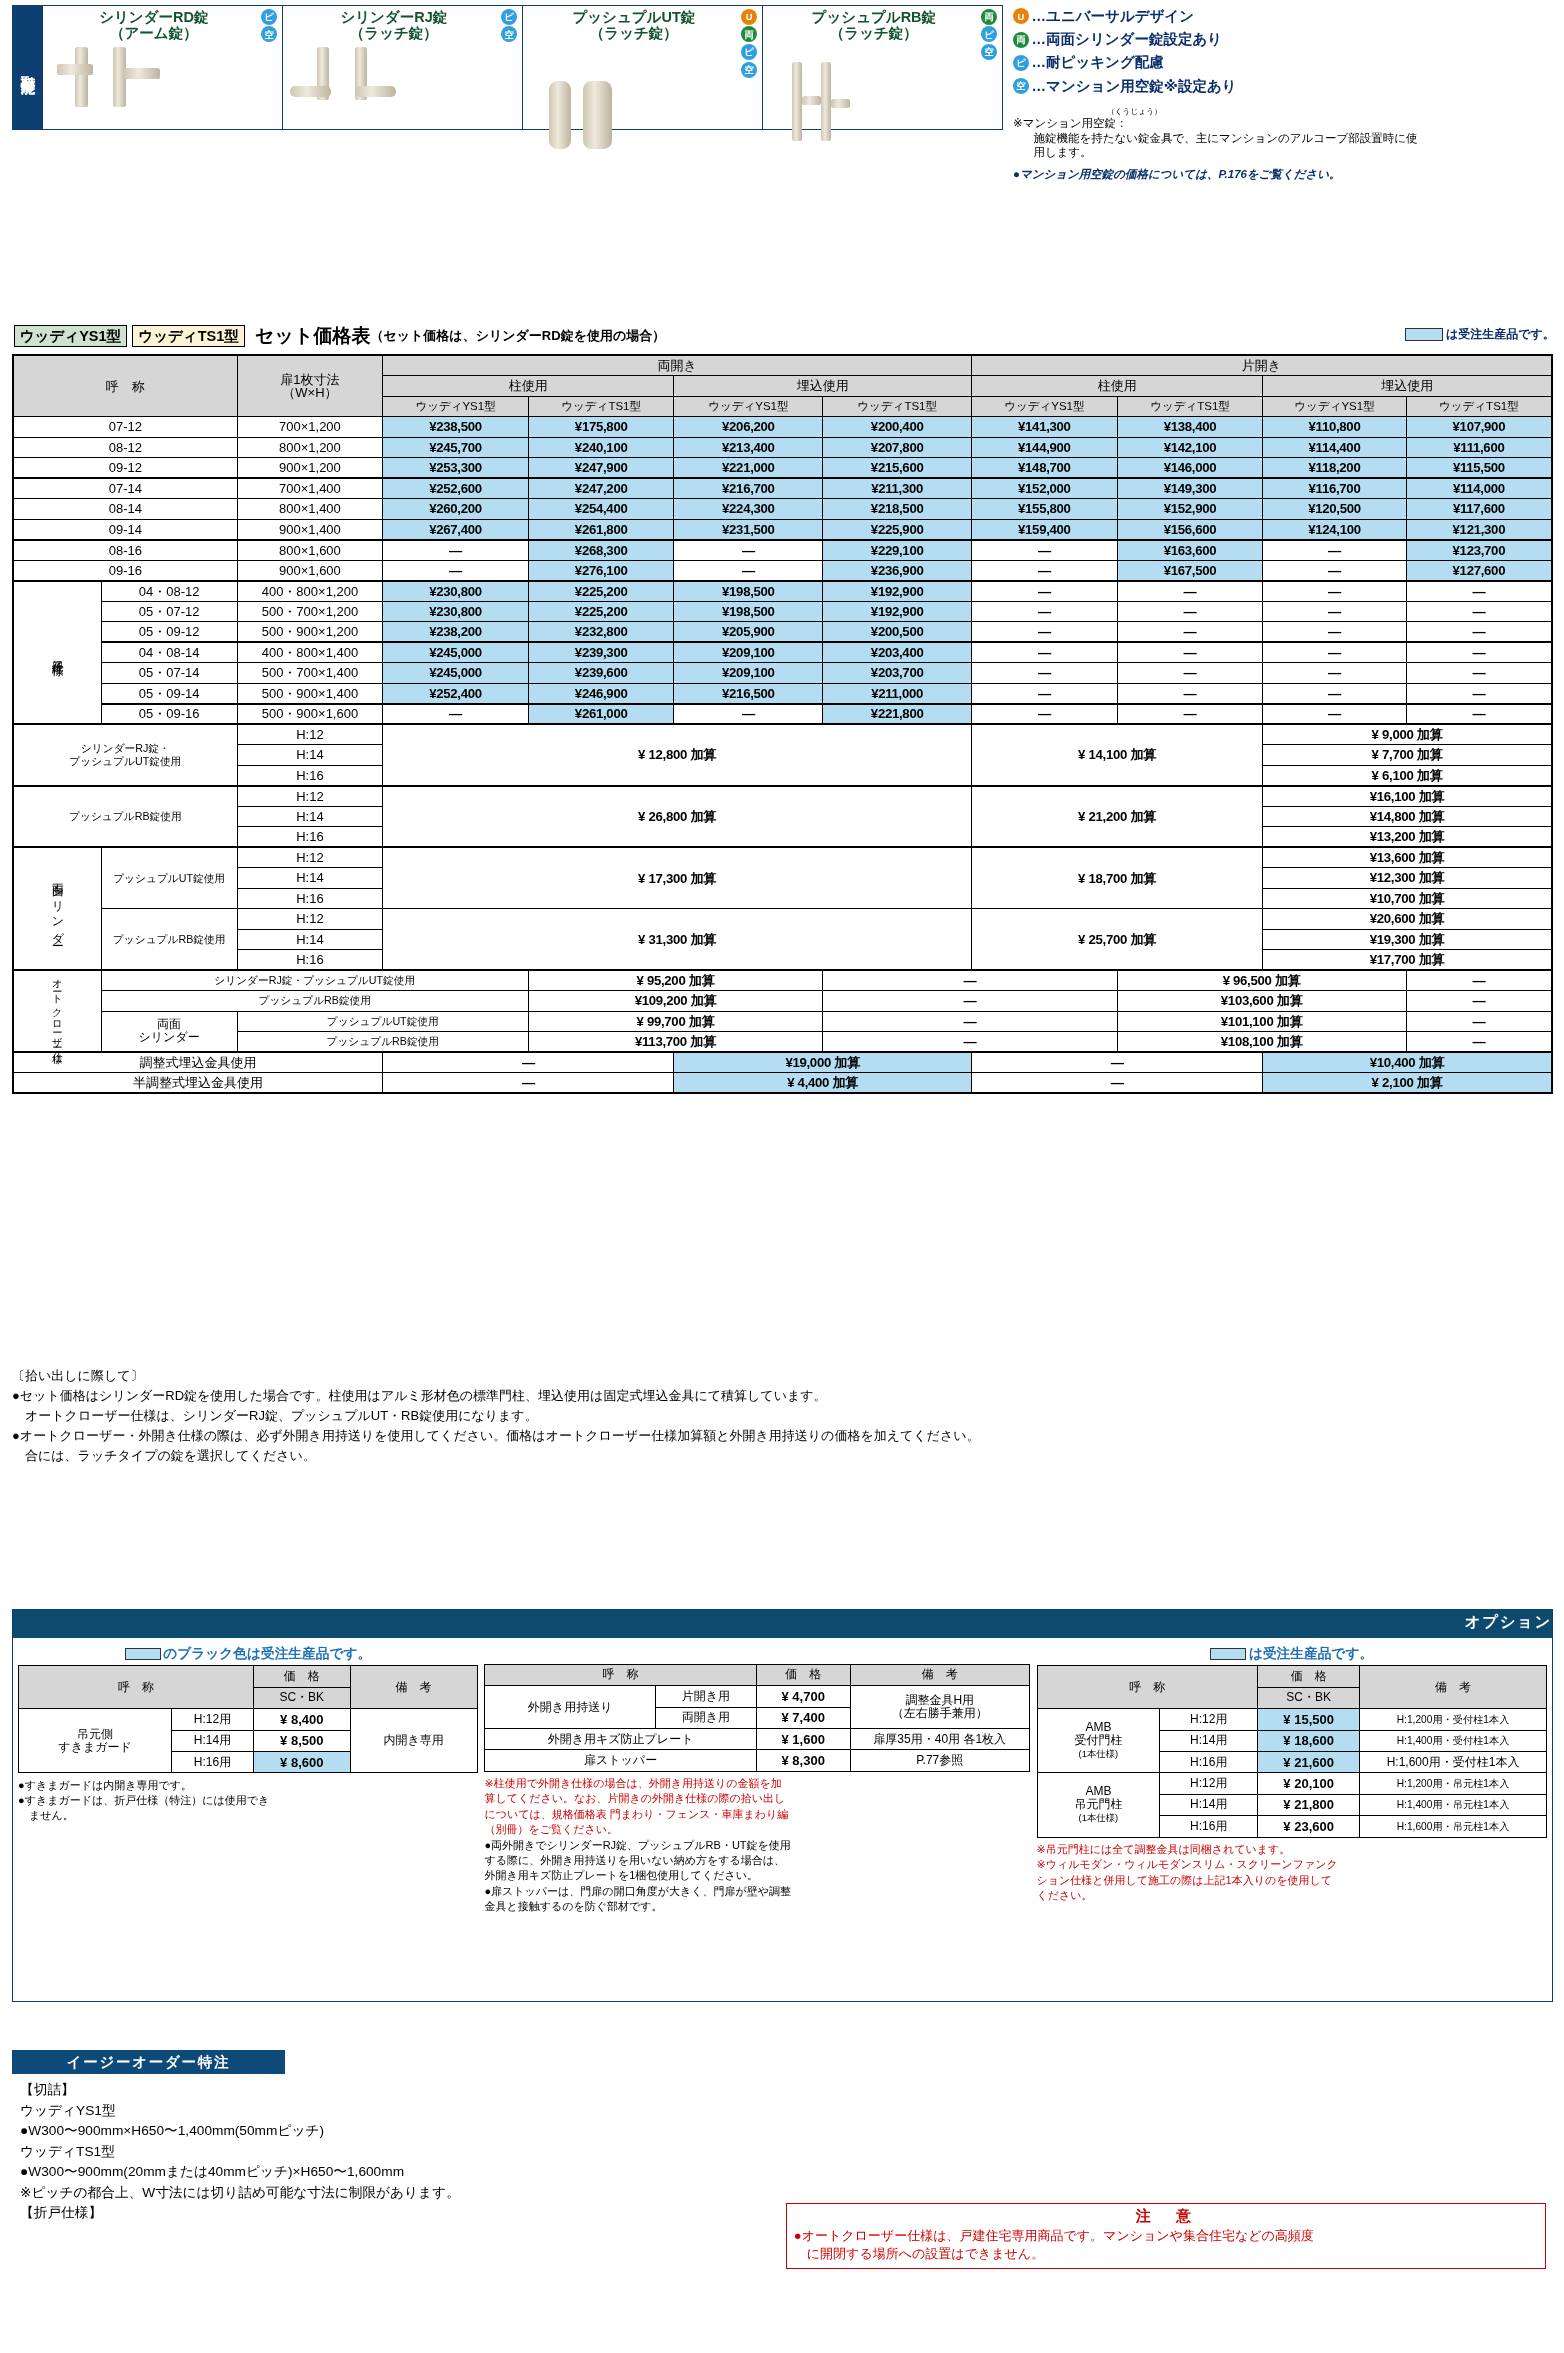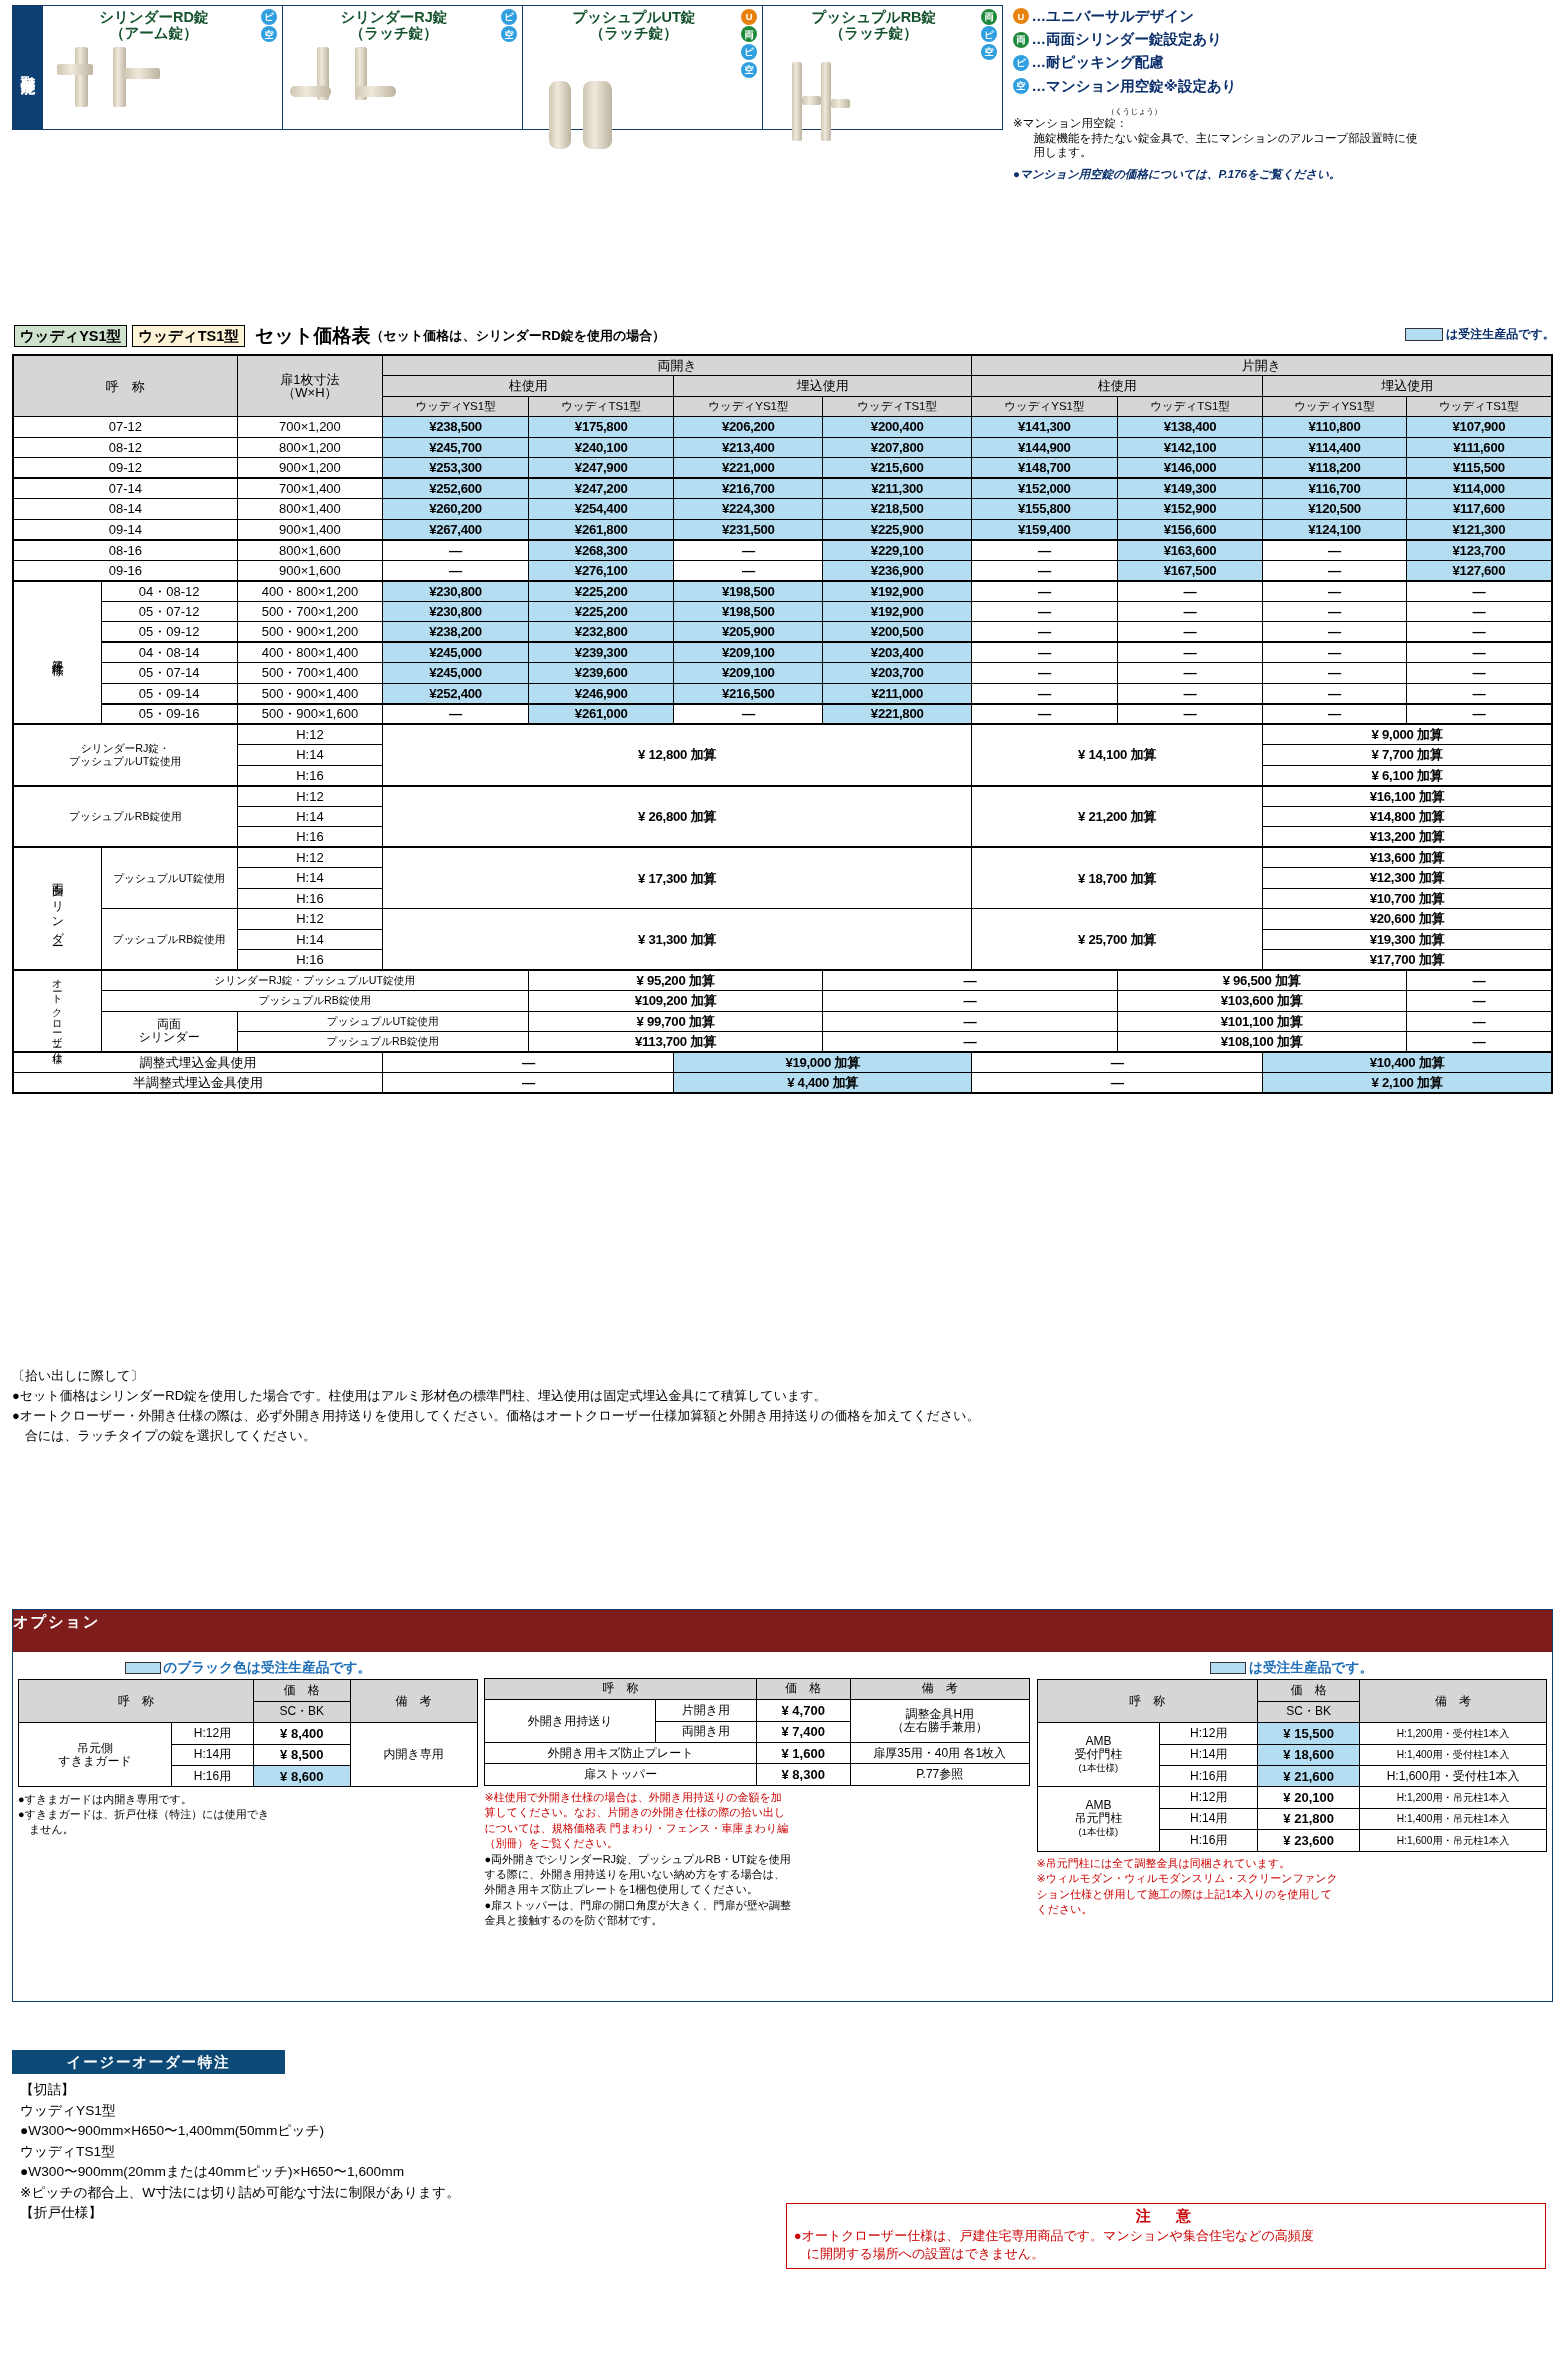--- a/index.html
+++ b/index.html
@@ -80,22 +80,22 @@
 
   
   .notes { position:absolute; left:12px; top:1366px; width:1537px; font-size:13px;
            line-height:19px; }
   .notes .hdr { margin-bottom:0.9px; }
   .notes p { margin:0 0 0.9px 0; }
 
   
   .optpanel { position:absolute; left:12px; top:1609px; width:1541px; height:393px;
               border:1.7px solid #0d3f73; }
-  .optbar { background:#7f1d1d; color:#fff; text-align:left; font-weight:bold;
-            font-size:15.4px; height:42px; line-height:24px; letter-spacing:1.7px; }
+  .optbar { background:#0c4a6e; color:#fff; text-align:right; font-weight:bold;
+            font-size:15.4px; height:28px; line-height:24px; letter-spacing:1.7px; }
   .optbody { display:flex; padding:6.8px 5.1px 5.1px 5.1px; gap:6.8px; }
   .optcol { }
   .optcol.a { width:461px; }
   .optcol.b { width:547px; }
   .optcol.c { width:512px; }
   .optnote-blue { color:#1f6fb8; font-weight:bold; font-size:13.7px; text-align:center;
                   margin-bottom:2.6px; display:flex; align-items:center; justify-content:center;}
   .optnote-blue .swatch { width:36px; height:12px; }
   table.opt { border-collapse:collapse; width:100%; font-size:12px; }
   table.opt td, table.opt th { border:0.9px solid #000; text-align:center; padding:0.9px 1.7px;
@@ -573,20 +573,21 @@
           <td class="price blue thickb" colspan="2">¥  4,400 加算</td>
           <td class="price thickb" colspan="2">—</td>
           <td class="price blue thickr thickb" colspan="2">¥  2,100 加算</td>
         </tr>
       </tbody>
   </table>
 
   <div class="notes">
     <p class="hdr">〔拾い出しに際して〕</p>
     <p>●セット価格はシリンダーRD錠を使用した場合です。柱使用はアルミ形材色の標準門柱、埋込使用は固定式埋込金具にて積算しています。</p>
+    <p>　オートクローザー仕様は、シリンダーRJ錠、プッシュプルUT・RB錠使用になります。</p>
     <p>●オートクローザー・外開き仕様の際は、必ず外開き用持送りを使用してください。価格はオートクローザー仕様加算額と外開き用持送りの価格を加えてください。</p>
     <p>　合には、ラッチタイプの錠を選択してください。</p>
   </div>
 
   <div class="optpanel">
     <div class="optbar">オプション</div>
     <div class="optbody">
 
       <div class="optcol a">
         <div class="optnote-blue">

